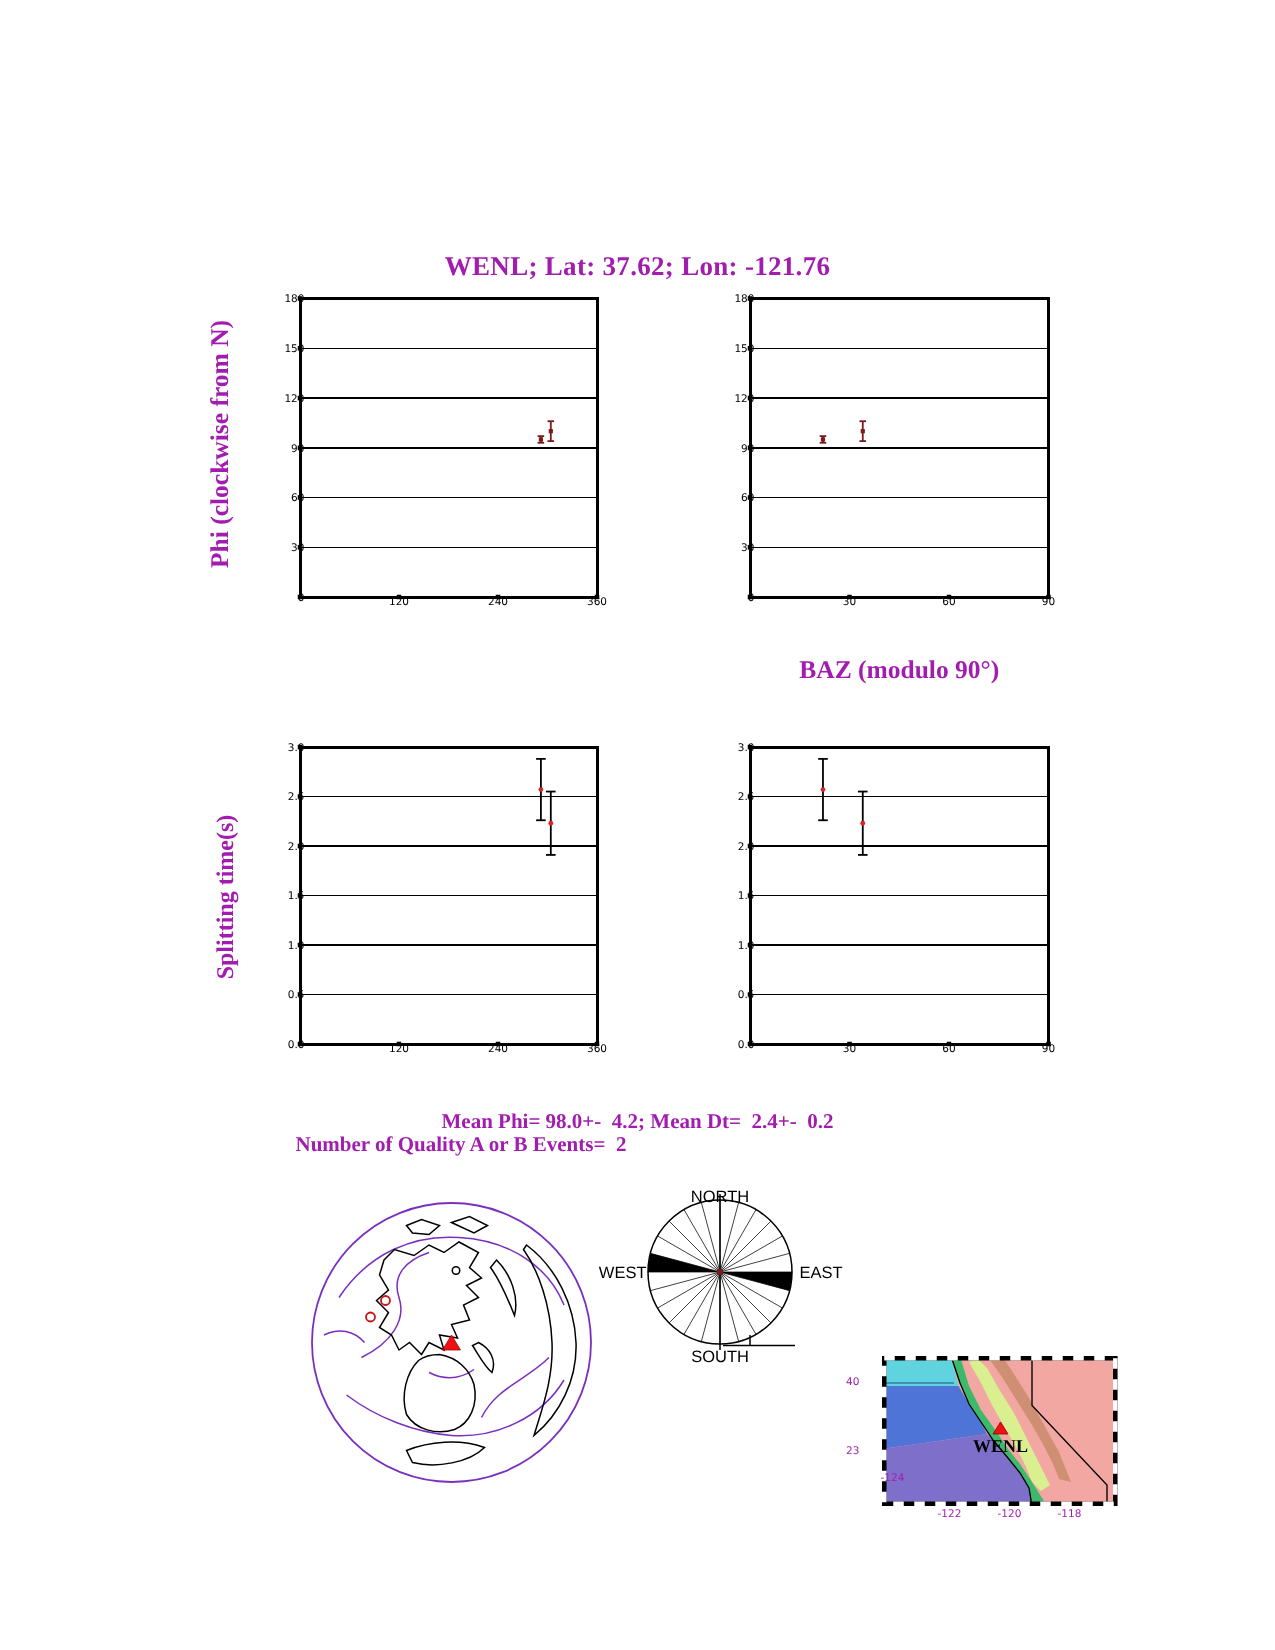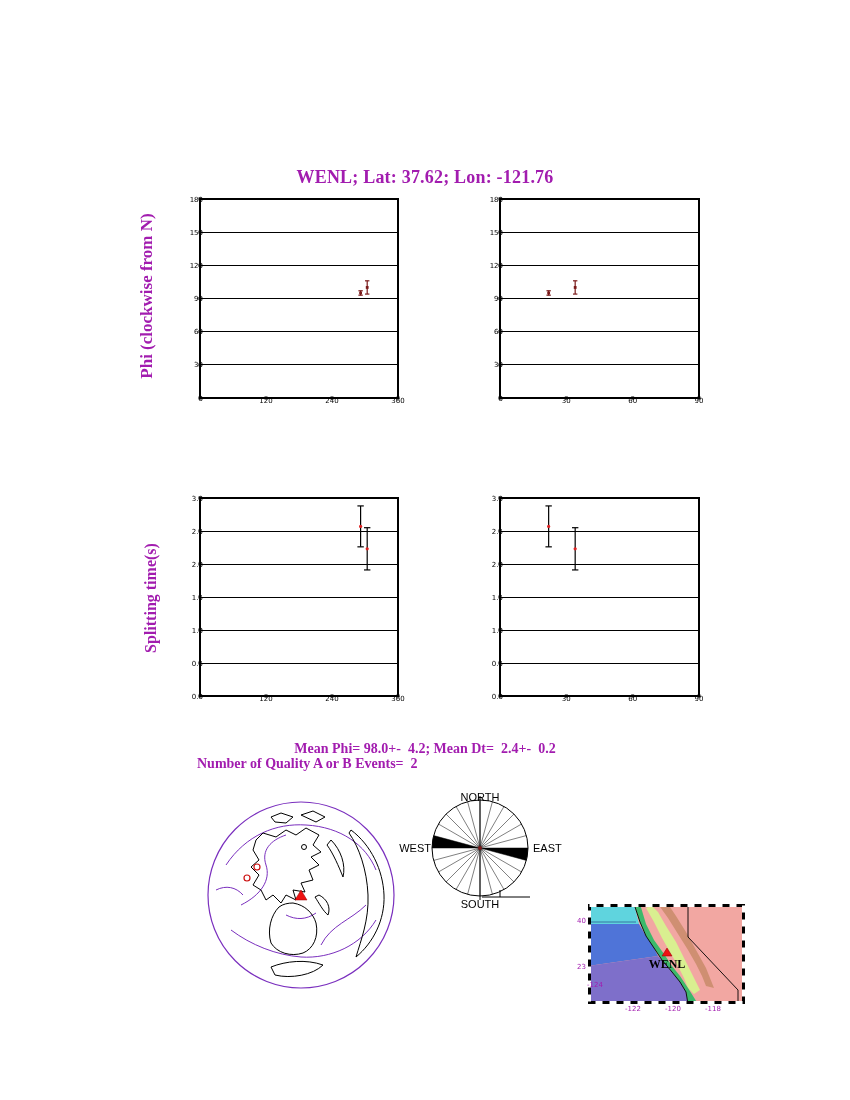--- a/index.html
+++ b/index.html
@@ -11,21 +11,21 @@
   #phiLab{left:-3px;top:286px;font-size:17px;}
   #dtLab{left:1px;top:589px;font-size:16px;}
   .bazlab{font-weight:bold;font-size:17px;text-align:center;}
   #bazL{left:200px;top:434px;width:198px;}
   #bazR{left:500px;top:437px;width:199px;}
   .sumline{font-weight:bold;font-size:14px;white-space:pre;}
   #sum1{left:0;top:741px;width:850px;text-align:center;}
   #sum2{left:197px;top:756px;}
   .ticktext{font-family:"DejaVu Sans", sans-serif;font-size:7px;line-height:8px;}
   .lonlab{width:24px;text-align:center;}
-  .latlab{width:22px;text-align:right;}
+  .latlab{width:22px;}
   svg{position:absolute;overflow:visible;}
 </style>
 </head>
 <body>
 
 <div class="page">
 
   <div class="abs title">WENL; Lat:  37.62;  Lon: -121.76</div>
 
   <div class="abs ylab" id="phiLab">Phi (clockwise from N)</div>
@@ -169,20 +169,21 @@
       <line x1="65.44444444444444" y1="13.920000000000016" x2="71.84444444444445" y2="13.920000000000016" stroke="#000000" stroke-width="1.2"></line>
       <line x1="65.44444444444444" y1="54.84" x2="71.84444444444445" y2="54.84" stroke="#000000" stroke-width="1.2"></line>
       <circle cx="68.64444444444445" cy="34.380000000000024" r="1.6" fill="#dd2222"></circle>
       <line x1="95.17777777777778" y1="35.70000000000002" x2="95.17777777777778" y2="77.94000000000001" stroke="#000000" stroke-width="1.2"></line>
       <line x1="91.97777777777777" y1="35.70000000000002" x2="98.37777777777778" y2="35.70000000000002" stroke="#000000" stroke-width="1.2"></line>
       <line x1="91.97777777777777" y1="77.94000000000001" x2="98.37777777777778" y2="77.94000000000001" stroke="#000000" stroke-width="1.2"></line>
       <circle cx="95.17777777777778" cy="56.82000000000002" r="1.6" fill="#dd2222"></circle>
       <rect x="20" y="6" width="199" height="198" fill="none" stroke="#000" stroke-width="2" shape-rendering="crispEdges"></rect>
     </svg>
 
+  <div class="abs bazlab" id="bazR">BAZ (modulo 90°)</div>
 
   <div class="abs sumline" id="sum1">Mean Phi= 98.0+-  4.2; Mean Dt=  2.4+-  0.2</div>
   <div class="abs sumline" id="sum2">Number of Quality A or B Events=  2</div>
 
   <svg width="200" height="200" style="left:201px;top:795px;">
     <circle cx="100" cy="100" r="93" fill="none" stroke="#7a2fbe" stroke-width="1.2"></circle>
     <g stroke="#7a2fbe" stroke-width="1" fill="none">
       <path d="M25,70 C45,40 75,28 105,30 C140,32 165,50 175,75"></path>
       <path d="M30,135 C50,150 75,160 100,162 C130,164 160,150 175,125"></path>
       <path d="M40,110 C60,100 70,85 65,70 C60,55 70,45 85,40"></path>

